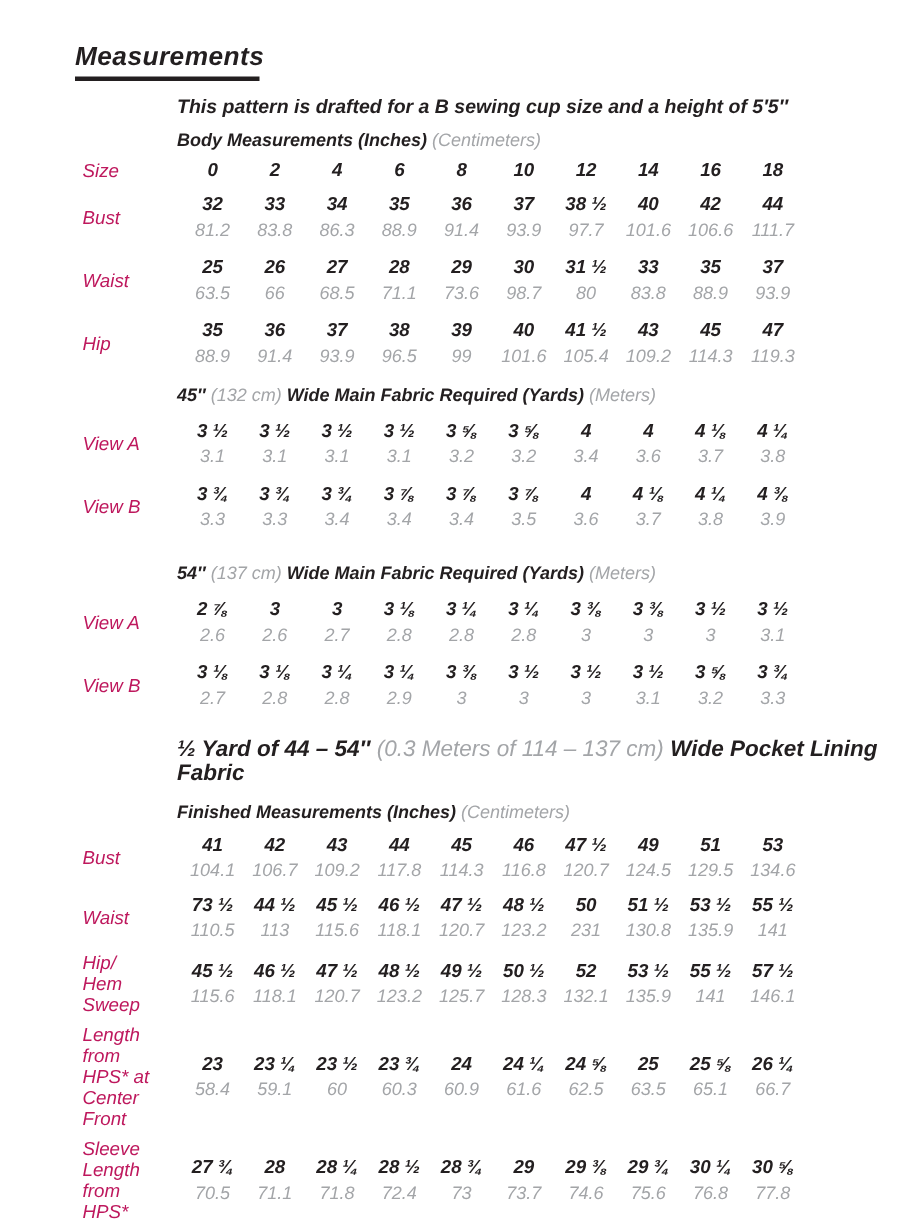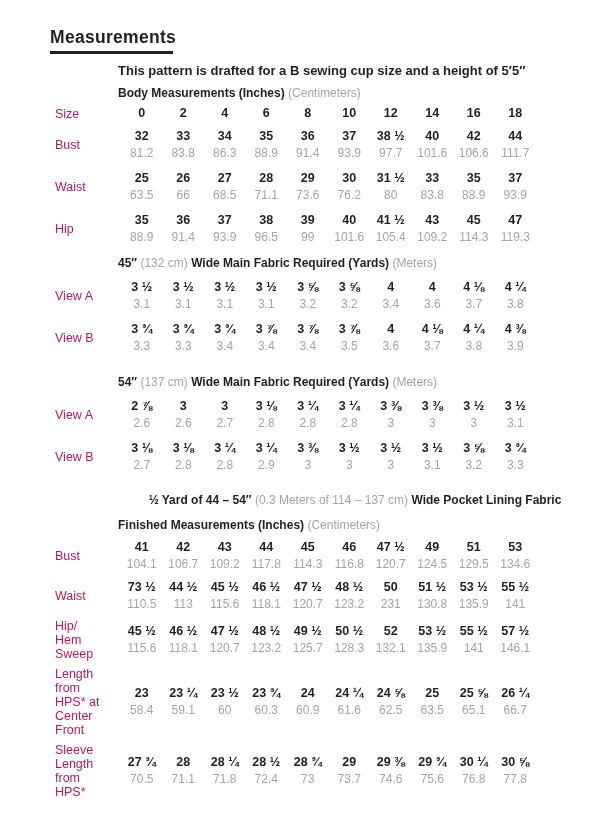--- a/index.html
+++ b/index.html
@@ -5,30 +5,31 @@
   * { box-sizing: border-box; margin: 0; padding: 0; }
   html, body { background: #ffffff; }
   .page {
     position: relative;
     width: 600px; height: 817px;
     padding: 27px 8px 0 50px;
     font-family: "Liberation Sans", "DejaVu Sans", sans-serif;
     color: #231f20;
     overflow: hidden;
     background: #ffffff;
+    font-style: italic;
   }
   .title { font-size: 17.5px; line-height: 20px; font-weight: 700; letter-spacing: .3px; }
   .rule { width: 123px; height: 3px; background: #231f20; margin-top: 4px; }
   .intro { font-size: 13px; font-weight: 700; line-height: 15px; margin: 9px 0 0 68px; }
   .shead { font-size: 12px; font-weight: 700; line-height: 16px; margin: 7px 0 4px 68px; }
   .shead.sp-md { margin-top: 9px; margin-bottom: 8px; }
   .shead.sp-lg { margin-top: 19px; margin-bottom: 8px; }
   .shead.sp-fin { margin-top: 9px; margin-bottom: 6px; }
   .muted { color: #a3a5a8; font-weight: 400; }
-  .note { font-size: 12px; font-weight: 700; line-height: 16px; margin: 10px 0 0 68px; text-align: center; }
+  .note { font-size: 15px; font-weight: 700; line-height: 16px; margin: 10px 0 0 68px; }
   .note.sp-lg { margin-top: 18px; }
   .mrow { display: flex; align-items: center; margin-bottom: 8px; }
   .rlabel { flex: none; width: 71px; padding-left: 5px; font-size: 12.5px; line-height: 14px; color: #be185d; }
   .cells { flex: none; display: grid; grid-template-columns: repeat(10, 41.5px); }
   .cell { text-align: center; }
   .pv { font-size: 12.5px; font-weight: 700; line-height: 17px; white-space: nowrap; }
   .sv { font-size: 12px; font-weight: 400; line-height: 17px; color: #a3a5a8; white-space: nowrap; }
   .sizerow { margin: 0 0 6px; }
   .sizerow .pv { font-weight: 700; }
   .fin .mrow { margin-bottom: 6px; }
@@ -149,21 +150,21 @@
           <div class="cell">
             <div class="pv">28</div>
             <div class="sv">71.1</div>
           </div>
           <div class="cell">
             <div class="pv">29</div>
             <div class="sv">73.6</div>
           </div>
           <div class="cell">
             <div class="pv">30</div>
-            <div class="sv">76.2</div>
+            <div class="sv">98.7</div>
           </div>
           <div class="cell">
             <div class="pv">31 ½</div>
             <div class="sv">80</div>
           </div>
           <div class="cell">
             <div class="pv">33</div>
             <div class="sv">83.8</div>
           </div>
           <div class="cell">

